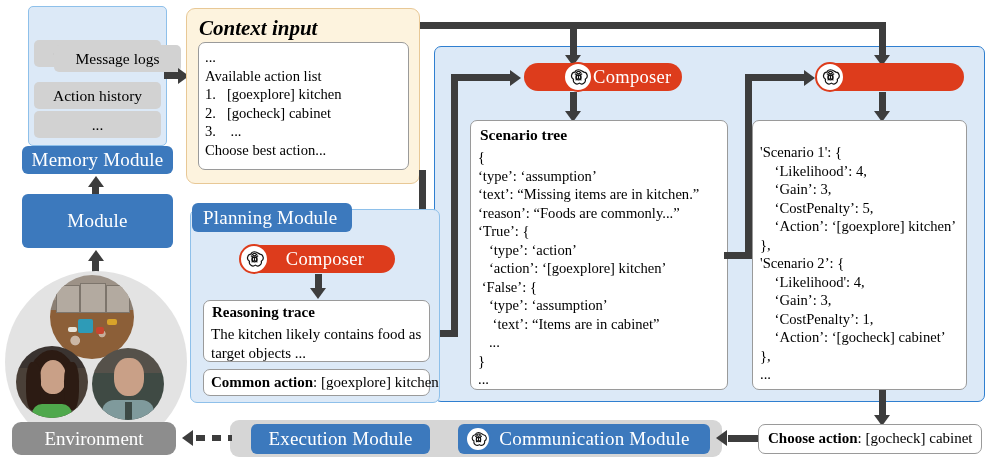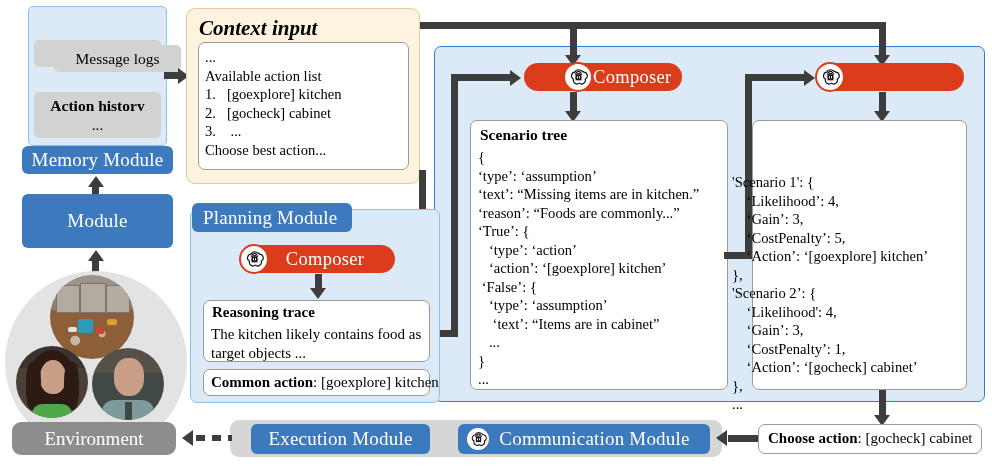--- a/index.html
+++ b/index.html
@@ -69,21 +69,21 @@
 <body>
 
 <div class="abs panel-lightblue" style="left:28px;top:6px;width:139px;height:140px;"></div>
 
 <div class="abs mem-row" style="left:34px;top:12px;width:127px;height:27px;margin-top:28px;">
   <span>Common goal</span>
 </div>
 <div class="abs mem-row" style="left:34px;top:45px;width:127px;height:27px;margin-left:20px;">
   <span>Message logs</span>
 </div>
-<div class="abs mem-row" style="left:34px;top:92px;width:127px;height:27px;font-weight:bold;">
+<div class="abs mem-row" style="left:34px;top:82px;width:127px;height:27px;">
   <span>Action history</span>
 </div>
 <div class="abs mem-row" style="left:34px;top:111px;width:127px;height:27px;">
   <span>...</span>
 </div>
 
 <div class="abs chip-blue" style="left:22px;top:146px;width:151px;height:28px;">
   <span>Memory Module</span>
 </div>
 
@@ -197,21 +197,21 @@
       <path d="M12 2.2c-2.1 0-3.95 1.25-4.75 3.1-2.05.25-3.7 1.85-4.05 3.9-.35 2.05.65 4.05 2.45 5-.55 1.95.2 4.05 1.9 5.2 1.7 1.15 3.95 1.05 5.55-.25 1.6 1.3 3.85 1.4 5.55.25 1.7-1.15 2.45-3.25 1.9-5.2 1.8-.95 2.8-2.95 2.45-5-.35-2.05-2-3.65-4.05-3.9C15.95 3.45 14.1 2.2 12 2.2Zm0 2.1c1.15 0 2.2.6 2.8 1.55L12 7.6 9.2 5.85c.6-.95 1.65-1.55 2.8-1.55ZM7.4 7.25 12 9.9v3.3l-2.85 1.65V9.1c0-.75.1-1.35-1.75-1.85Zm9.2 0c-1.85.5-1.75 1.1-1.75 1.85v5.75L12 13.2V9.9l4.6-2.65Z" fill="none" stroke="#111" stroke-width="1.5"></path>
       <circle cx="12" cy="12" r="3.1" fill="none" stroke="#111" stroke-width="1.5"></circle>
     </svg>
   </span>
 </div>
 
 <div class="ln" style="left:879px;top:92px;width:7px;height:22px;"></div>
 <div class="tri tri-d" style="left:874px;top:111px;"></div>
 
 <div class="abs card" style="left:752px;top:120px;width:215px;height:270px;"></div>
-<div class="abs card-txt" style="left:732px;top:143px;width:206px;margin-top:30px;">'Scenario 1': {
+<div class="abs card-txt" style="left:760px;top:143px;width:206px;">'Scenario 1': {
     ‘Likelihood’: 4,
     ‘Gain’: 3,
     ‘CostPenalty’: 5,
     ‘Action’: ‘[goexplore] kitchen’
 },
 'Scenario 2’: {
     ‘Likelihood': 4,
     ‘Gain’: 3,
     ‘CostPenalty’: 1,
     ‘Action’: ‘[gocheck] cabinet’

